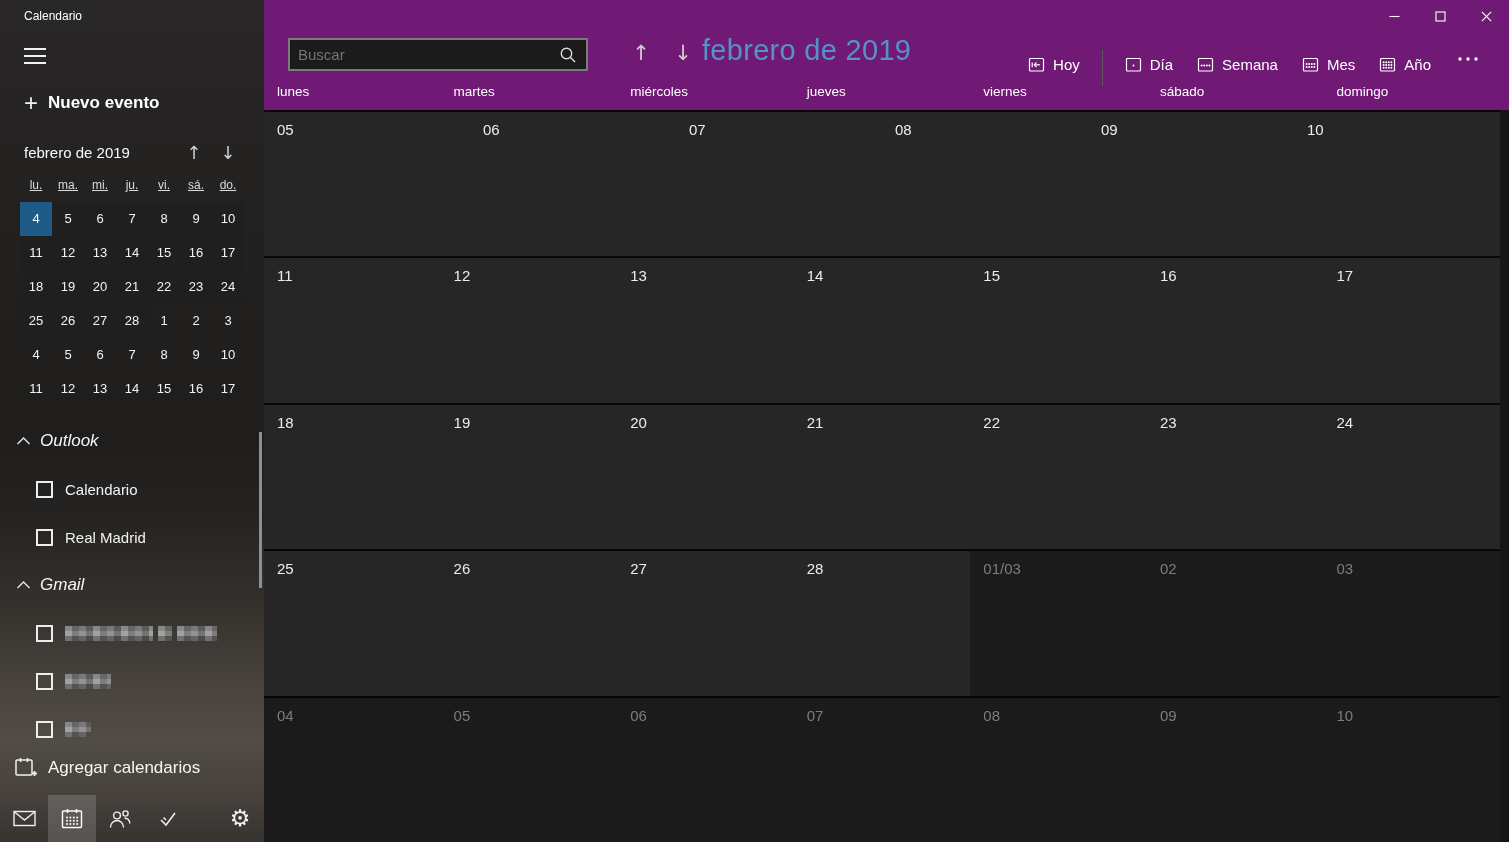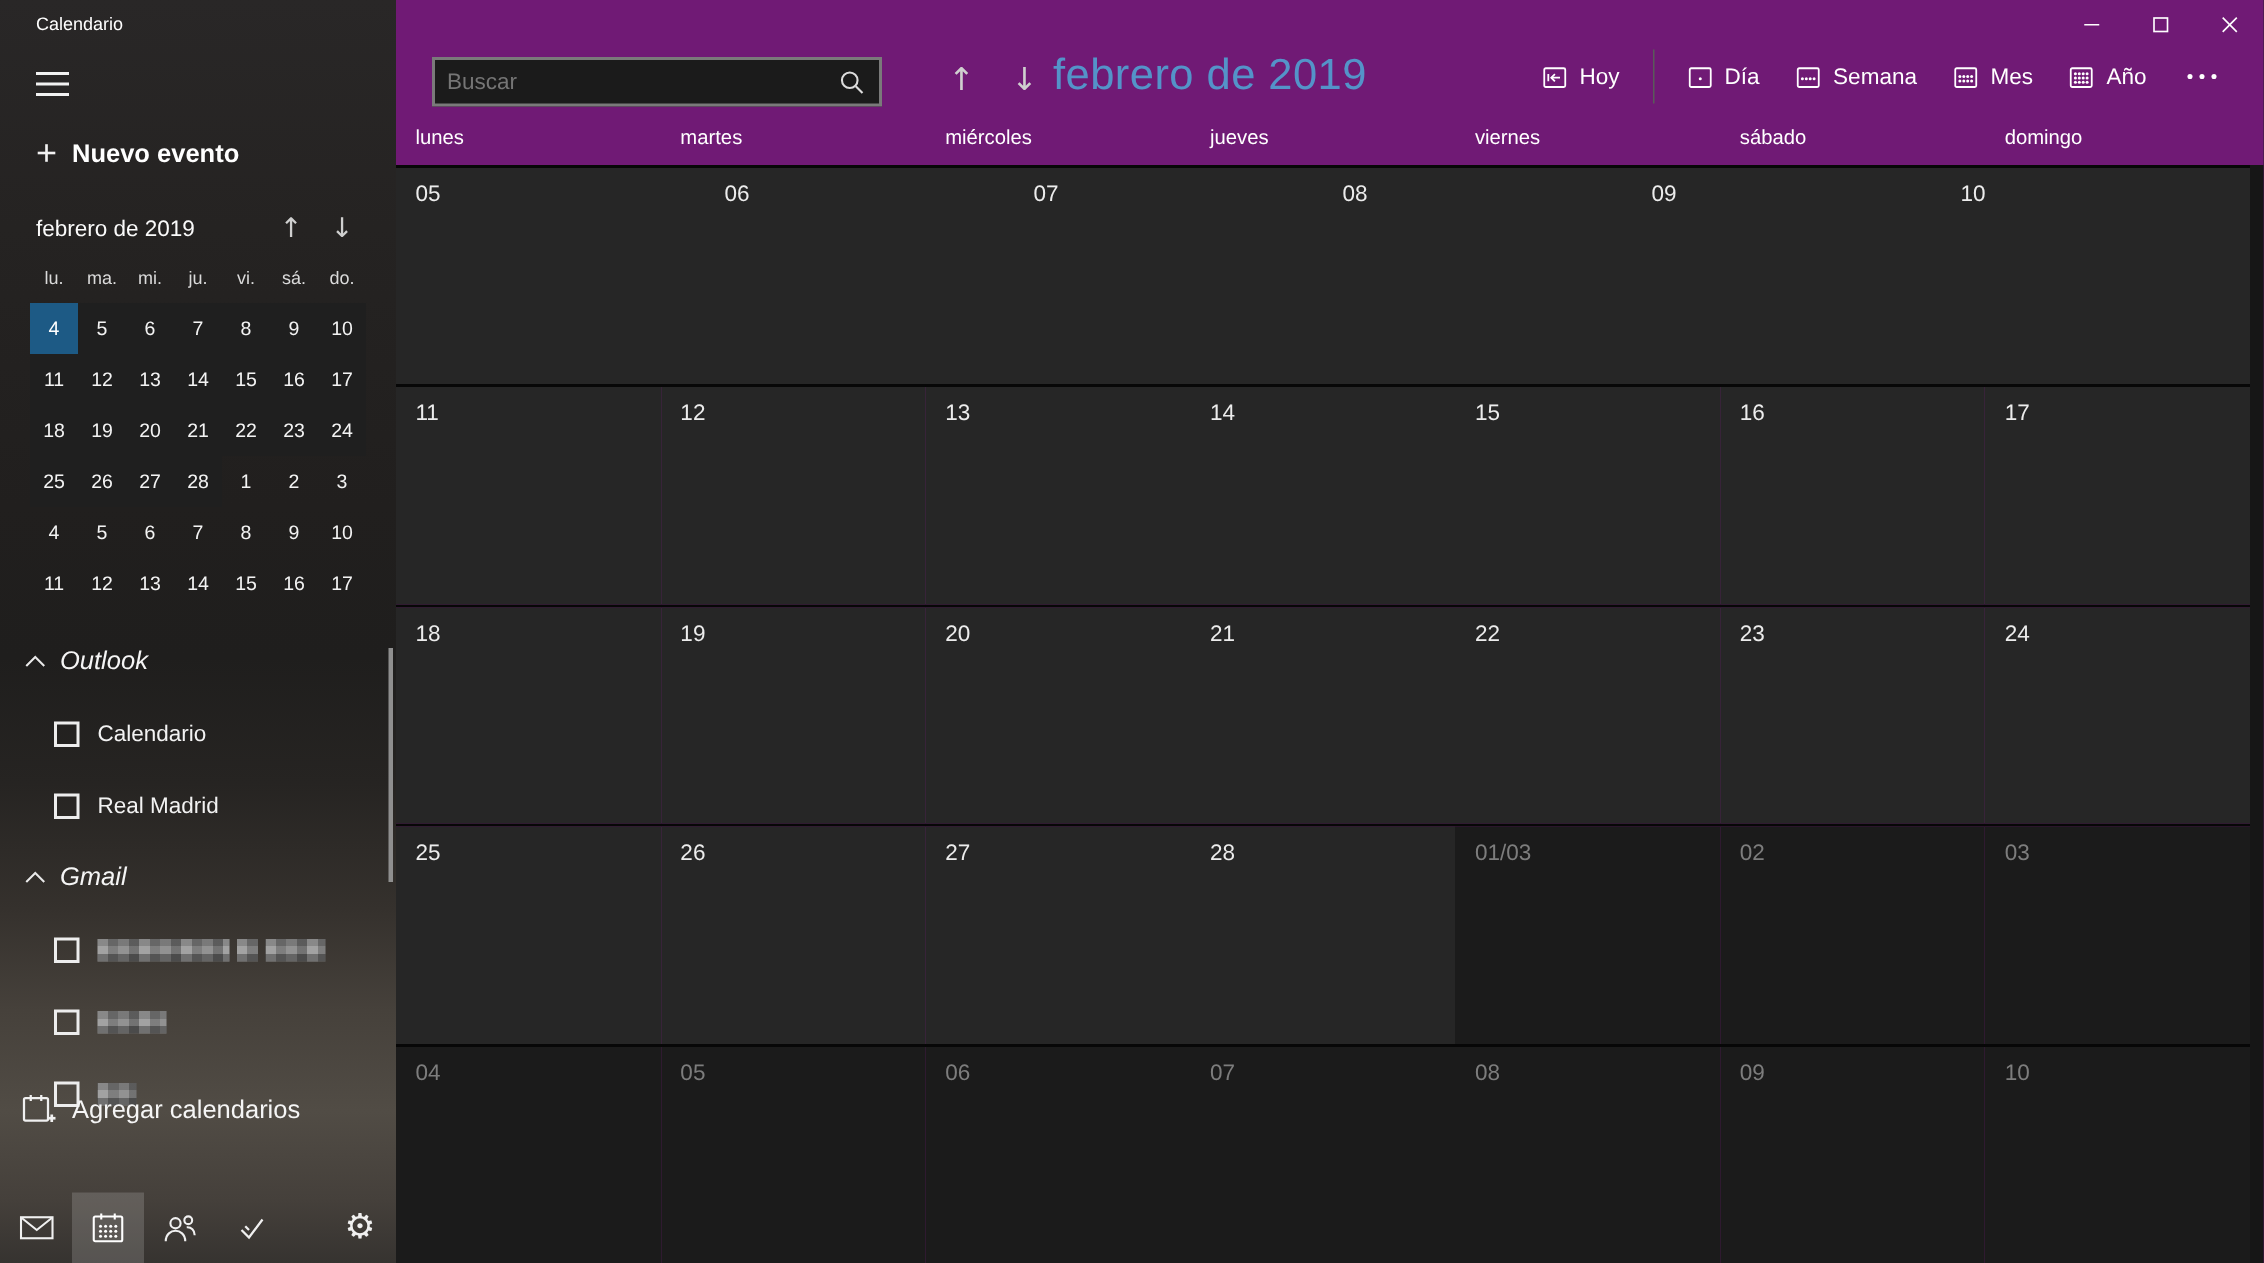--- a/index.html
+++ b/index.html
@@ -21,40 +21,40 @@
   .new-event .lbl{font-size:17px;font-weight:700;color:#ffffff;}
 
   
   .minical{position:absolute;left:20px;top:142px;width:224px;}
   .mc-head{position:relative;height:28px;}
   .mc-title{position:absolute;left:4px;top:2px;font-size:15px;color:#fafafa;cursor:pointer;}
   .mc-arrow{position:absolute;top:0;width:24px;height:24px;text-align:center;
     font-size:18px;color:#cfcfcf;cursor:pointer;font-family:"DejaVu Sans",sans-serif;}
   .mc-up{left:162px;} .mc-down{left:196px;}
   .mc-days{display:flex;margin-top:8px;height:24px;}
-  .mc-days div{width:32px;text-align:center;font-size:12px;color:#dadada;}
+  .mc-days div{width:32px;text-align:center;font-size:12px;color:#dadada;text-decoration:underline;}
   .mc-week{display:flex;height:34px;}
   .mcell{width:32px;height:34px;line-height:34px;text-align:center;font-size:13px;
     color:#f3f3f3;cursor:pointer;}
   .mcell.cur{background:#1f1f1f;}
   .mcell.sel{background:var(--mini-sel);color:#ffffff;}
 
   
   .sect-head{position:absolute;left:16px;display:flex;align-items:center;height:24px;cursor:pointer;font-style:italic;}
   .sect-head .chev{width:16px;height:10px;margin-right:8px;}
   .sect-head .slbl{font-size:17px;color:#f5f5f5;}
   .cal-item{position:absolute;left:36px;display:flex;align-items:center;height:24px;cursor:pointer;}
   .cbox{width:17px;height:17px;border:2px solid #ededed;background:transparent;flex:none;}
   .cal-item .clbl{margin-left:12px;font-size:15px;color:#f2f2f2;}
   .censor{margin-left:12px;display:flex;align-items:center;gap:5px;}
   .censor i{display:block;height:15px;
     background-image:
       repeating-linear-gradient(0deg, rgba(0,0,0,.28) 0 5px, rgba(255,255,255,.07) 5px 10px, rgba(0,0,0,.12) 10px 15px),
       repeating-linear-gradient(90deg,#9b9b9b 0 7px,#747474 7px 14px,#8a8a8a 14px 21px,#686868 21px 28px);}
-  .add-cal{position:absolute;left:14px;top:728px;display:flex;align-items:center;cursor:pointer;}
+  .add-cal{position:absolute;left:14px;top:756px;display:flex;align-items:center;cursor:pointer;}
   .add-cal .albl{margin-left:10px;font-size:17px;color:#f5f5f5;}
   .side-scroll{position:absolute;right:2px;top:432px;width:3px;height:156px;background:#8f8f8f;}
 
   
   .dock{position:absolute;left:0;bottom:0;width:264px;height:47px;}
   .dockbtn{position:absolute;top:0;width:48px;height:47px;display:flex;
     align-items:center;justify-content:center;cursor:pointer;}
   .dockbtn.active{background:rgba(255,255,255,.16);}
   .gear{font-family:"DejaVu Sans",sans-serif;font-size:23px;color:#f0f0f0;line-height:1;}
 
@@ -68,21 +68,21 @@
   .search input{flex:1;background:transparent;border:none;outline:none;color:#c8c8c8;
     font-size:15px;padding:0 8px;font-family:inherit;}
   .search .mag{flex:none;margin-right:9px;}
 
   .nav-arrow{position:absolute;top:38px;width:30px;height:30px;text-align:center;
     font-size:21px;color:#cfcfcf;cursor:pointer;font-family:"DejaVu Sans",sans-serif;line-height:30px;}
   .nav-up{left:362px;} .nav-down{left:404px;}
   .period-title{position:absolute;left:438px;top:34px;font-size:29px;font-weight:300;
     color:var(--title-blue);letter-spacing:.3px;}
 
-  .viewbar{position:absolute;top:32px;right:16px;height:38px;display:flex;align-items:center;}
+  .viewbar{position:absolute;top:50px;right:16px;height:38px;display:flex;align-items:flex-start;}
   .viewbtn{display:flex;align-items:center;gap:8px;padding:6px 12px;cursor:pointer;color:#ffffff;font-size:15px;}
   .vdivider{width:1px;height:36px;background:#5a5a5a;margin:0 10px;}
   .morebtn{padding:6px 14px;cursor:pointer;display:flex;align-items:center;}
 
   .dayheaders{position:absolute;left:0;top:84px;width:1236px;display:flex;height:24px;}
   .dayheaders div{flex:1;padding-left:13px;font-size:13.5px;color:#ffffff;}
 
   .grid{position:absolute;left:0;top:110px;width:1236px;height:732px;
     display:flex;flex-direction:column;border-top:2px solid #070707;}
   .week{flex:1;display:flex;}

